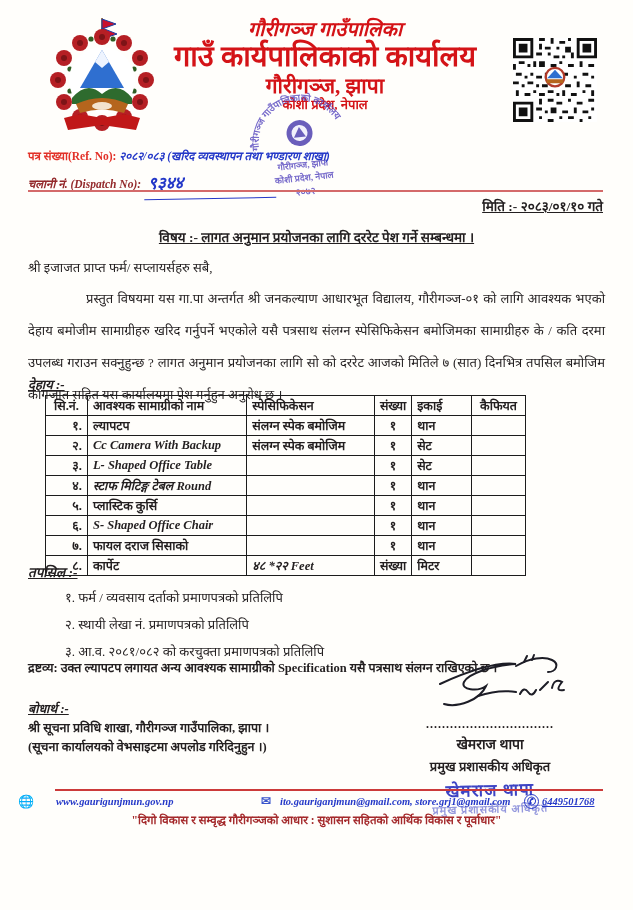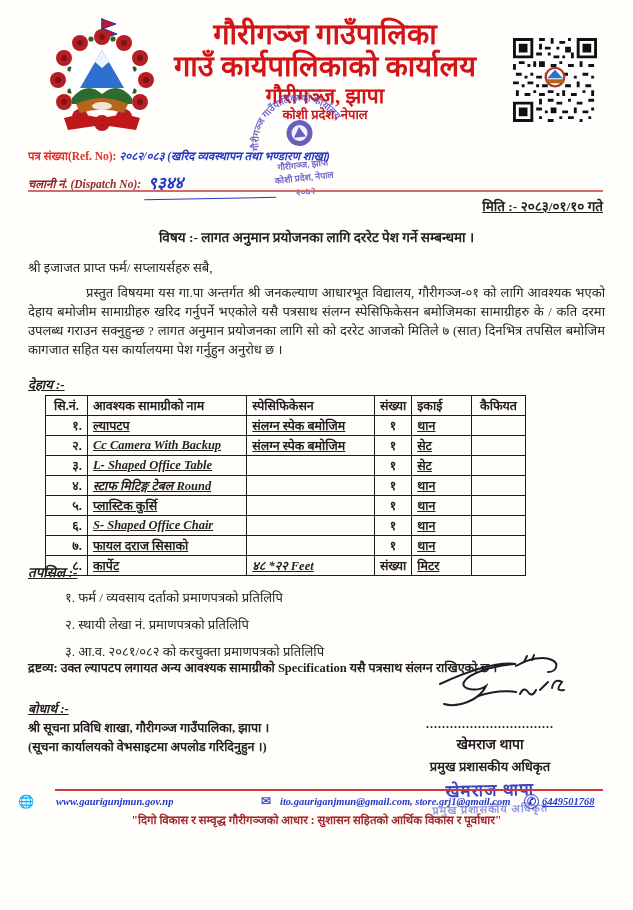--- a/index.html
+++ b/index.html
@@ -5,58 +5,58 @@
   html,body{margin:0;padding:0;background:#e8e8e6;}
   .page{
     position:relative;width:633px;height:910px;margin:0 auto;
     background:#fffefb;overflow:hidden;
     font-family:"Liberation Serif","DejaVu Serif",serif;
     color:#231f20;
   }
   
   .emblem{position:absolute;left:50px;top:14px;width:104px;height:136px;}
   .header-text{position:absolute;left:150px;top:18px;width:350px;text-align:center;color:#d41317;font-weight:bold;line-height:1.12;}
-  .h-line1{font-size:29px;}
+  .h-line1{font-size:20px;font-style:italic;}
   .h-line2{font-size:29px;}
   .h-line3{font-size:21px;margin-top:2px;}
   .h-line4{font-size:13px;}
   .qr{position:absolute;right:36px;top:38px;width:84px;height:84px;}
   
   .round-stamp{position:absolute;left:240px;top:86px;width:122px;height:122px;opacity:.82;transform:rotate(-6deg);pointer-events:none;}
   
   .ref-block{position:absolute;left:28px;top:146px;font-size:11.5px;line-height:1.8;}
   .ref-label{color:#e23128;font-weight:bold;}
   .ref-value{color:#2438c8;font-weight:bold;font-style:italic;}
   .dispatch-label{color:#93282a;font-weight:bold;font-style:italic;}
   .dispatch-value{
     display:inline-block;color:#2438c8;font-size:17px;font-weight:bold;font-style:italic;
     border-bottom:1.5px solid #2438c8;min-width:120px;padding:0 8px 0 4px;transform:rotate(-1deg);
     font-family:"DejaVu Sans","Liberation Sans",sans-serif;
   }
   .red-rule{position:absolute;left:28px;top:190px;width:575px;height:2px;background:#d46a6a;}
   .date-line{position:absolute;right:30px;top:197px;font-size:13.5px;font-weight:bold;text-decoration:underline;}
   
   .subject{position:absolute;left:0;top:228px;width:100%;text-align:center;font-size:13.5px;font-weight:bold;}
-  .subject span{}
+  .subject span{text-decoration:underline;}
   .salutation{position:absolute;left:28px;top:258px;font-size:13px;font-weight:500;}
   .paragraph{
     position:absolute;left:28px;top:283px;width:577px;
-    font-size:13px;line-height:19px;text-align:justify;text-indent:58px;font-weight:500;
+    font-size:13px;line-height:32px;text-align:justify;text-indent:58px;font-weight:500;
   }
   .dehaya{position:absolute;left:28px;top:375px;font-size:13px;font-weight:bold;font-style:italic;text-decoration:underline;}
   
   table.items{
     position:absolute;left:45px;top:395px;width:481px;border-collapse:collapse;
     font-size:12.5px;font-weight:bold;
   }
   table.items th,table.items td{border:1.6px solid #1c1c1c;padding:1px 5px;height:17px;}
   table.items th{text-align:left;font-style:normal;}
   table.items th.c{text-align:center;}
   td.a-c{text-align:center;}
-  td.a-l{text-align:left;text-decoration:underline;}
+  td.a-l{text-align:left;}
   td.a-r{text-align:right;}
   .latin{font-style:italic;}
   col.c0{width:42px;}col.c1{width:160px;}col.c2{width:128px;}col.c3{width:37px;}col.c4{width:60px;}col.c5{width:54px;}
   td:first-child{text-align:right;padding-right:12px;}
   
   .tapasil-label{position:absolute;left:28px;top:563px;font-size:13.5px;font-weight:bold;font-style:italic;text-decoration:underline;}
   .tapasil-list{position:absolute;left:65px;top:588px;font-size:13px;font-weight:400;}
   .tapasil-item{margin-bottom:9px;}
   .note{position:absolute;left:28px;top:659px;font-size:12.5px;font-weight:bold;}
   

